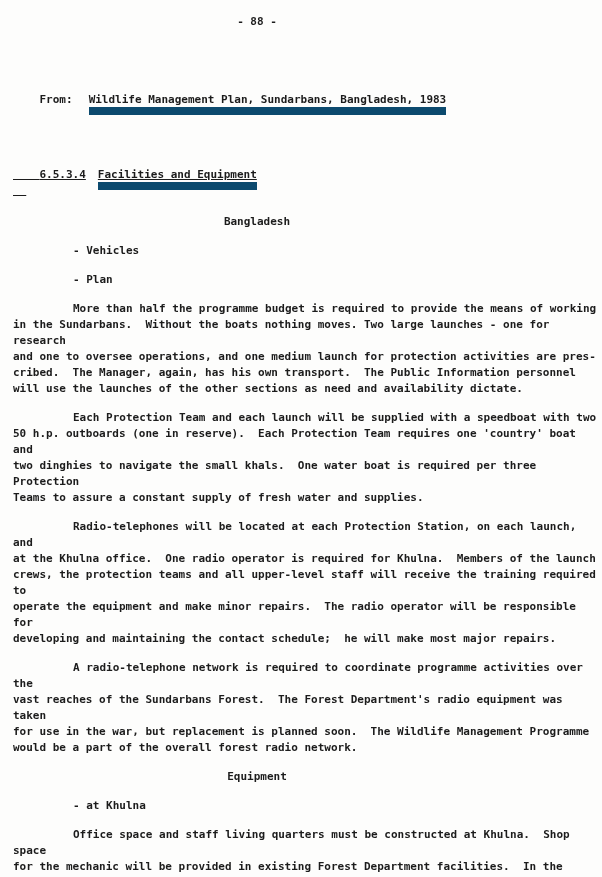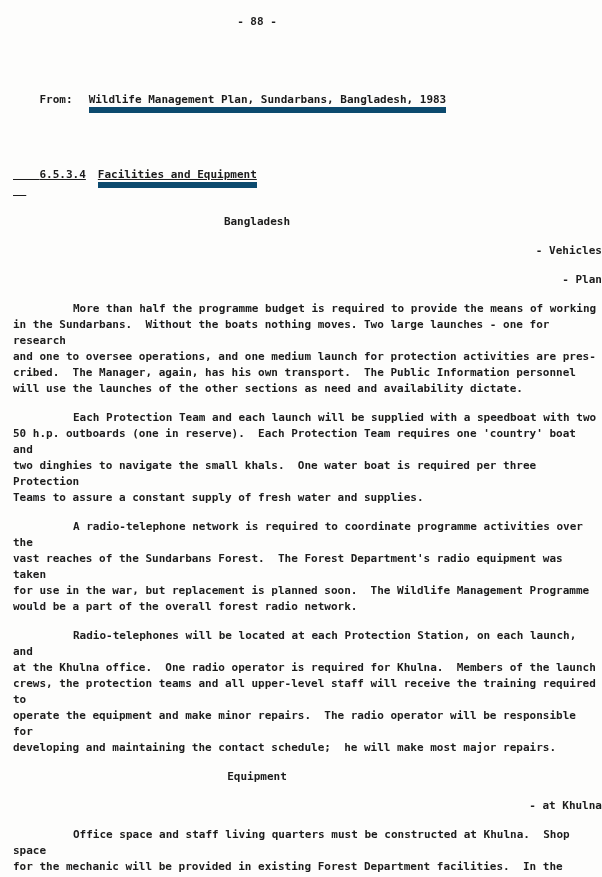--- a/index.html
+++ b/index.html
@@ -29,21 +29,21 @@
     margin: 0 0 46px 0;
   }
   .from-line {
     margin: 0 0 27px 0;
     white-space: pre;
   }
   .from-title {
     margin-left: 16px;
   }
   .underlined {
-    border-bottom: 6px solid #0c4a6e;
+    border-bottom: 8px solid #0c4a6e;
     padding-bottom: 1px;
   }
   .section-line {
     margin: 0 0 15px 0;
     white-space: pre;
     text-decoration: underline;
   }
   .section-title {
     margin-left: 12px;
   }
@@ -51,21 +51,20 @@
     margin: 0 0 13px 0;
     white-space: pre-wrap;
     text-indent: 60px;
   }
   .centered-heading {
     margin: 0 0 13px 0;
   }
   .dash-item {
     margin: 0 0 13px 0;
     padding-left: 60px;
-    text-align: right;
   }
 </style>
 </head>
 <body>
 
 <div class="page">
 
   <div class="page-number centered">- 88 -</div>
 
   <div class="from-line">
@@ -89,30 +88,30 @@
 and one to oversee operations, and one medium launch for protection activities are pres-
 cribed.  The Manager, again, has his own transport.  The Public Information personnel
 will use the launches of the other sections as need and availability dictate.</p>
 
   <p class="para">Each Protection Team and each launch will be supplied with a speedboat with two
 50 h.p. outboards (one in reserve).  Each Protection Team requires one 'country' boat and
 two dinghies to navigate the small khals.  One water boat is required per three Protection
 Teams to assure a constant supply of fresh water and supplies.</p>
 
 
-  <p class="para">A radio-telephone network is required to coordinate programme activities over the
-vast reaches of the Sundarbans Forest.  The Forest Department's radio equipment was taken
-for use in the war, but replacement is planned soon.  The Wildlife Management Programme
-would be a part of the overall forest radio network.</p>
-
   <p class="para">Radio-telephones will be located at each Protection Station, on each launch, and
 at the Khulna office.  One radio operator is required for Khulna.  Members of the launch
 crews, the protection teams and all upper-level staff will receive the training required to
 operate the equipment and make minor repairs.  The radio operator will be responsible for
 developing and maintaining the contact schedule;  he will make most major repairs.</p>
+
+  <p class="para">A radio-telephone network is required to coordinate programme activities over the
+vast reaches of the Sundarbans Forest.  The Forest Department's radio equipment was taken
+for use in the war, but replacement is planned soon.  The Wildlife Management Programme
+would be a part of the overall forest radio network.</p>
 
   <div class="centered-heading centered">Equipment</div>
 
   <div class="dash-item">- at Khulna</div>
 
   <p class="para">Office space and staff living quarters must be constructed at Khulna.  Shop space
 for the mechanic will be provided in existing Forest Department facilities.  In the first
 year of the Programme, land will be purchased and building designs rendered.  Construction
 will be completed by the second year.  The staff will be located in rented quarters until
 construction is complete.  Provisions are made in the budget for office furnishings and

